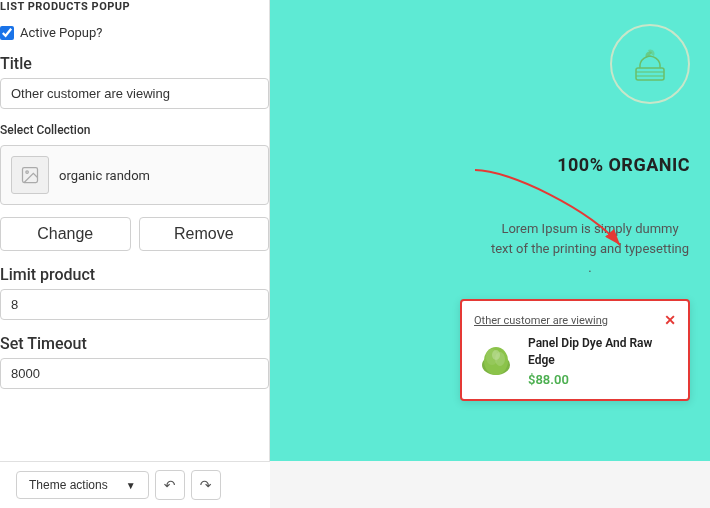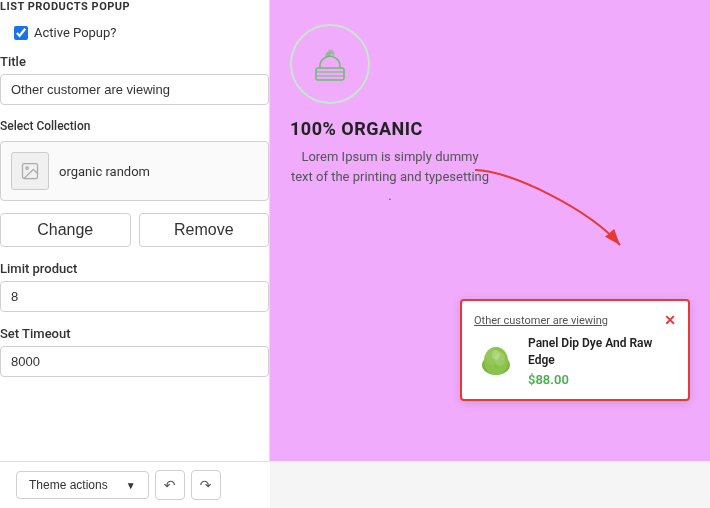--- a/index.html
+++ b/index.html
@@ -44,36 +44,35 @@
       letter-spacing: 0.5px;
       margin-bottom: 12px;
       text-transform: uppercase;
     }
 
     .checkbox-row {
       display: flex;
       align-items: center;
       gap: 6px;
       margin-bottom: 14px;
-      margin-left: 14px;
     }
 
     .checkbox-row input[type="checkbox"] {
       width: 14px;
       height: 14px;
       accent-color: #1a73e8;
     }
 
     .checkbox-label {
       font-size: 13px;
       color: #333;
     }
 
     .field-label {
-      font-size: 13px;
+      font-size: 16px;
       color: #333;
       margin-bottom: 5px;
       font-weight: 500;
     }
 
     .text-input {
       width: 100%;
       border: 1px solid #d0d0d0;
       border-radius: 4px;
       padding: 7px 10px;
@@ -154,28 +153,29 @@
       background: #fff;
       font-size: 16px;
       color: #333;
       cursor: pointer;
       text-align: center;
     }
 
     
     .right-panel {
       flex: 1;
-      background: #f0abfc;
+      background: #5eead4;
       display: flex;
       flex-direction: column;
-      align-items: flex-start;
+      align-items: flex-end;
       justify-content: flex-start;
       padding: 24px 20px 20px;
       position: relative;
       overflow: hidden;
+      gap: 36px;
     }
 
     .organic-icon-circle {
       width: 80px;
       height: 80px;
       border-radius: 50%;
       border: 2px solid #c8e6c9;
       display: flex;
       align-items: center;
       justify-content: center;

